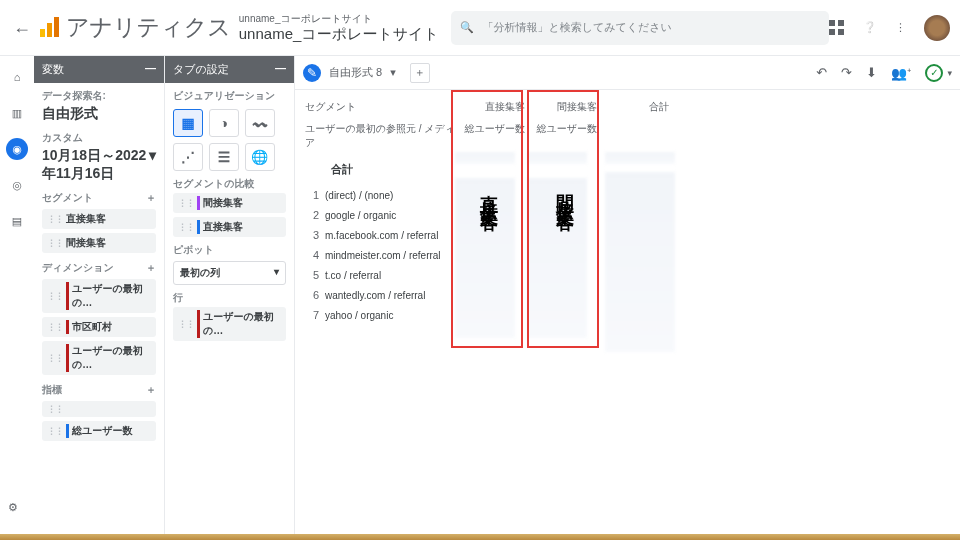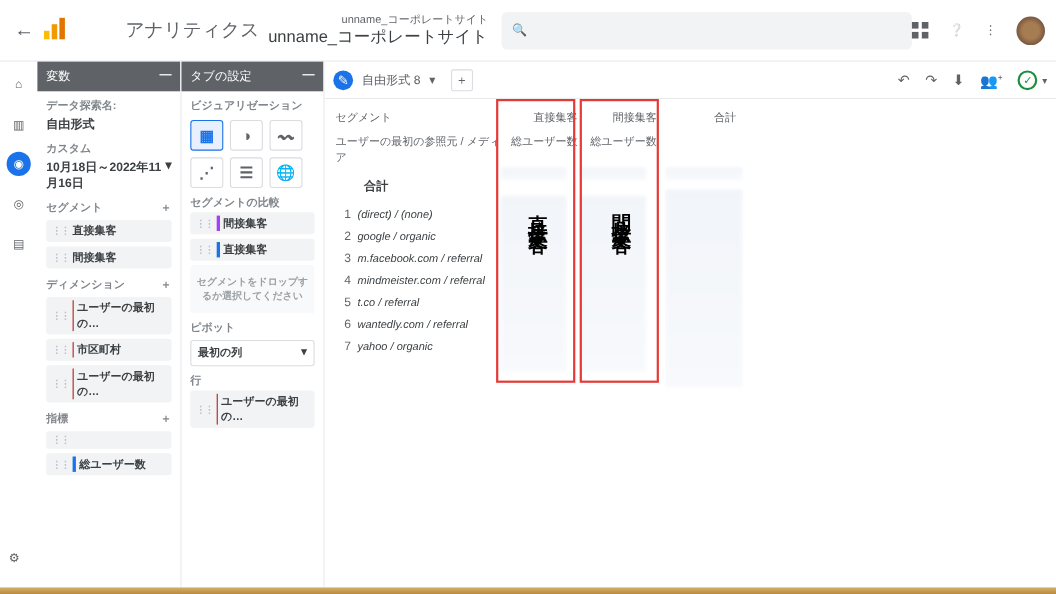--- a/index.html
+++ b/index.html
@@ -1,42 +1,42 @@
 <!DOCTYPE html>
 <html><head>
 <meta charset="utf-8">
 <style>
 * { margin: 0; padding: 0; box-sizing: border-box; font-family: 'Hiragino Kaku Gothic ProN', 'Meiryo', Arial, sans-serif; }
 body { background: #fff; font-size: 11px; color: #3c4043; width: 960px; height: 540px; overflow: hidden; position: relative; }
 .topbar { height: 56px; display: flex; align-items: center; padding: 0 10px; border-bottom: 1px solid #e8eaed; }
 .back-arrow { font-size: 18px; color: #5f6368; width: 24px; text-align: center; cursor: pointer; }
 .logo { margin: 0 6px; }
-.app-title { font-size: 17px; color: #5f6368; margin-right: 8px; margin-left: 48px; }
-.breadcrumb { font-size: 10px; color: #5f6368; line-height: 1.2; text-align: right; }
+.app-title { font-size: 23px; color: #5f6368; margin-right: 8px; }
+.breadcrumb { font-size: 10px; color: #5f6368; line-height: 1.2; }
 .breadcrumb .property { font-size: 15px; color: #3c4043; }
 .search { flex: 1; max-width: 380px; height: 34px; background: #f1f3f4; border-radius: 5px; display: flex; align-items: center; margin-left: 12px; padding: 0 10px; color: #80868b; }
 .search .icon { margin-right: 8px; }
 .topbar-right { margin-left: auto; display: flex; align-items: center; gap: 18px; color: #5f6368; }
 .grid-icon { width: 16px; height: 16px; display: grid; grid-template: repeat(2,6px)/repeat(2,6px); gap: 3px; }
 .grid-icon span { background: #5f6368; }
 .avatar { width: 26px; height: 26px; border-radius: 50%; background: radial-gradient(circle,#a67c52 40%,#5c4033 90%); }
 .main { display: flex; height: calc(540px - 56px - 6px); }
 .leftrail { width: 34px; display: flex; flex-direction: column; align-items: center; padding-top: 10px; gap: 14px; color: #5f6368; }
 .leftrail .ic { width: 22px; height: 22px; display: flex; align-items: center; justify-content: center; border-radius: 50%; }
 .leftrail .ic.active { background: #1a73e8; color: #fff; }
 .panel { width: 130px; background: #fff; }
 .panel-hdr { background: #5f6368; color: #fff; padding: 6px 8px; display: flex; justify-content: space-between; font-size: 11px; text-align: right; }
 .panel-hdr .minus { font-weight: bold; }
 .panel-body { padding: 6px 8px 0 8px; font-weight: bold; }
 .label-sm { font-size: 10px; color: #80868b; margin-bottom: 2px; }
-.val { font-size: 11px; margin-bottom: 8px; }
+.val { font-size: 14px; margin-bottom: 8px; }
 .subhead { font-size: 10px; color: #80868b; display: flex; justify-content: space-between; margin: 8px 0 4px 0; }
 .chip { display: flex; align-items: center; background: #f1f3f4; border-radius: 3px; padding: 3px 5px; margin-bottom: 4px; font-size: 10px; }
 .drag { color: #bdc1c6; letter-spacing: -1px; margin-right: 3px; font-size: 9px; }
-.bar-g { border-left: 1px solid #b91c1c; padding-left: 3px; }
+.bar-g { border-left: 3px solid #b91c1c; padding-left: 3px; }
 .bar-b { border-left: 3px solid #1a73e8; padding-left: 3px; }
 .bar-p { border-left: 3px solid #a142f4; padding-left: 3px; }
 .panel2 { width: 130px; background: #fff; border-left: 1px solid #e8eaed; }
 .vis-grid { display: grid; grid-template-columns: repeat(3, 30px); gap: 6px; margin: 6px 0; }
 .vis-btn { width: 30px; height: 28px; border: 1px solid #dadce0; border-radius: 3px; display: flex; align-items: center; justify-content: center; font-size: 14px; color: #5f6368; }
 .vis-btn.sel { background: #e8f0fe; border-color: #1a73e8; color: #1a73e8; }
 .dropzone { border: 1px dashed transparent; background: #f8f9fa; color: #9aa0a6; text-align: center; padding: 8px 4px; font-size: 9px; border-radius: 3px; margin: 4px 0; }
 .select-box { border: 1px solid #dadce0; border-radius: 3px; padding: 4px 6px; display: flex; justify-content: space-between; font-size: 10px; margin: 4px 0; }
 .canvas { flex: 1; position: relative; border-left: 1px solid #e8eaed; }
 .canvas-top { height: 34px; display: flex; align-items: center; padding: 0 8px; border-bottom: 1px solid #e8eaed; gap: 8px; }
@@ -45,21 +45,21 @@
 .caret-d { color: #5f6368; }
 .addtab { width: 20px; height: 20px; border: 1px solid #dadce0; border-radius: 2px; display: flex; align-items: center; justify-content: center; color: #5f6368; margin-left: 6px; cursor: pointer; }
 .actions { margin-left: auto; display: flex; gap: 14px; color: #5f6368; font-size: 13px; align-items: center; }
 .check-circle { width: 18px; height: 18px; border-radius: 50%; border: 2px solid #1e8e3e; color: #1e8e3e; display: flex; align-items: center; justify-content: center; font-size: 10px; }
 .table-area { padding: 6px 10px; position: relative; }
 .seg-row { display: flex; }
 .rowhead { width: 150px; font-size: 10px; color: #5f6368; padding: 4px 0; }
 .seg-col { width: 72px; text-align: right; font-size: 10px; color: #5f6368; padding: 4px 2px; }
 .data-row { display: flex; height: 20px; align-items: center; }
 .idx { width: 20px; text-align: right; color: #5f6368; padding-right: 6px; }
-.src { font-size: 10px; color: #3c4043; font-style: italic; }
+.src { font-size: 10px; color: #3c4043; }
 .total-row { font-weight: bold; padding: 8px 0 8px 26px; }
 .blur-box { background: linear-gradient(#e9eef5, #f3f6fb); filter: blur(1.5px); opacity: .6; position: absolute; }
 .hlbox { position: absolute; border: 2px solid #e53935; }
 .vlabel { writing-mode: vertical-rl; font-size: 18px; font-weight: bold; letter-spacing: 6px; color: #000; position: absolute; }
 .gear { position: absolute; left: 8px; bottom: 26px; color: #5f6368; }
 .footer-bar { position: absolute; bottom: 0; left: 0; right: 0; height: 6px; background: linear-gradient(#d4b068,#b98a3f); }
 </style>
 </head>
 <body>
 
@@ -72,20 +72,21 @@
         <rect x="14" y="0" width="5" height="20" fill="#e37400"></rect>
       </svg>
   </div>
   <div class="app-title">アナリティクス</div>
   <div class="breadcrumb">
     <div>unname_コーポレートサイト</div>
     <div class="property">unname_コーポレートサイト</div>
   </div>
   <div class="search">
     <span class="icon">🔍</span>
+    <span>「分析情報」と検索してみてください</span>
   </div>
   <div class="topbar-right">
     <div class="grid-icon">
         <span></span>
         <span></span>
         <span></span>
         <span></span>
       </div>
     <span>❔</span>
     <span>⋮</span>
@@ -175,21 +176,20 @@
       </div>
       <div class="label-sm" style="margin-top:6px">セグメントの比較</div>
       <div class="chip">
           <span class="drag">⋮⋮</span>
           <span class="bar-p">間接集客</span>
         </div>
       <div class="chip">
           <span class="drag">⋮⋮</span>
           <span class="bar-b">直接集客</span>
         </div>
-      <div class="dropzone">セグメントをドロップするか選択してください</div>
       <div class="label-sm" style="margin-top:6px">ピボット</div>
       <div class="select-box">
           <span>最初の列</span>
           <span>▾</span>
         </div>
       <div class="label-sm" style="margin-top:6px">行</div>
       <div class="chip">
           <span class="drag">⋮⋮</span>
           <span class="bar-g">ユーザーの最初の…</span>
         </div>

